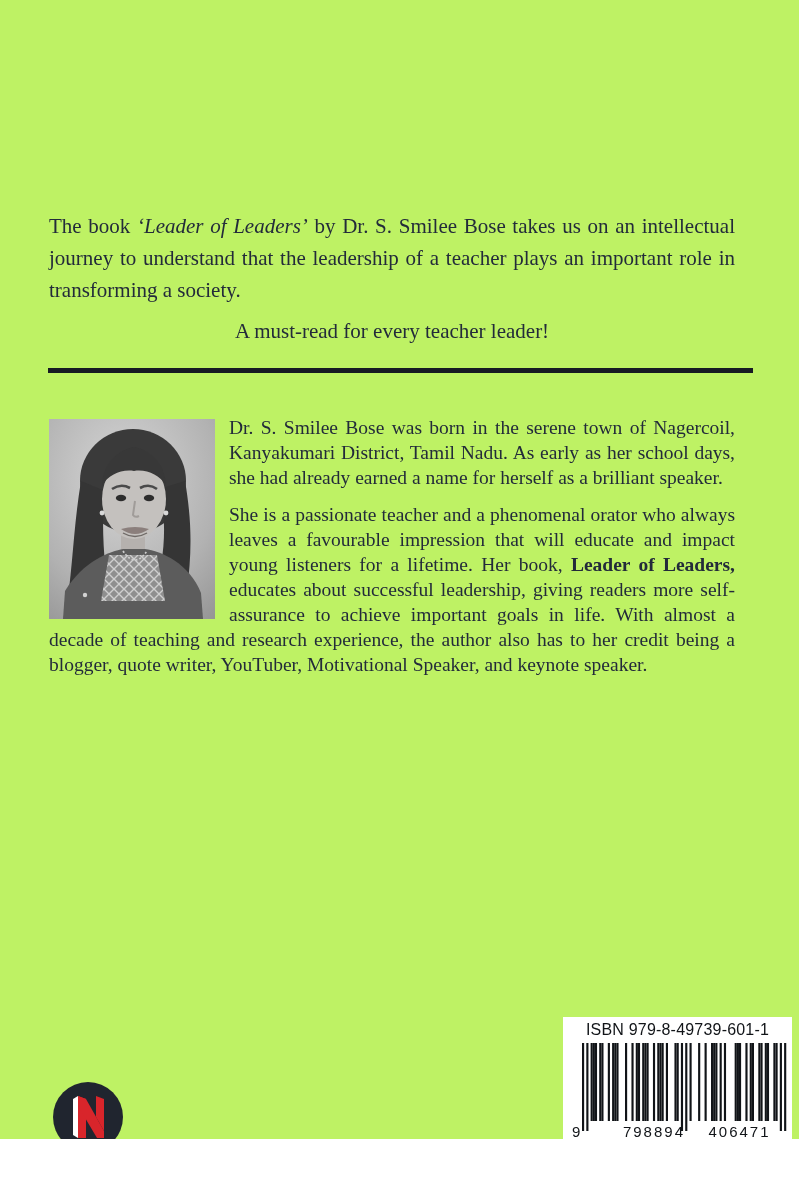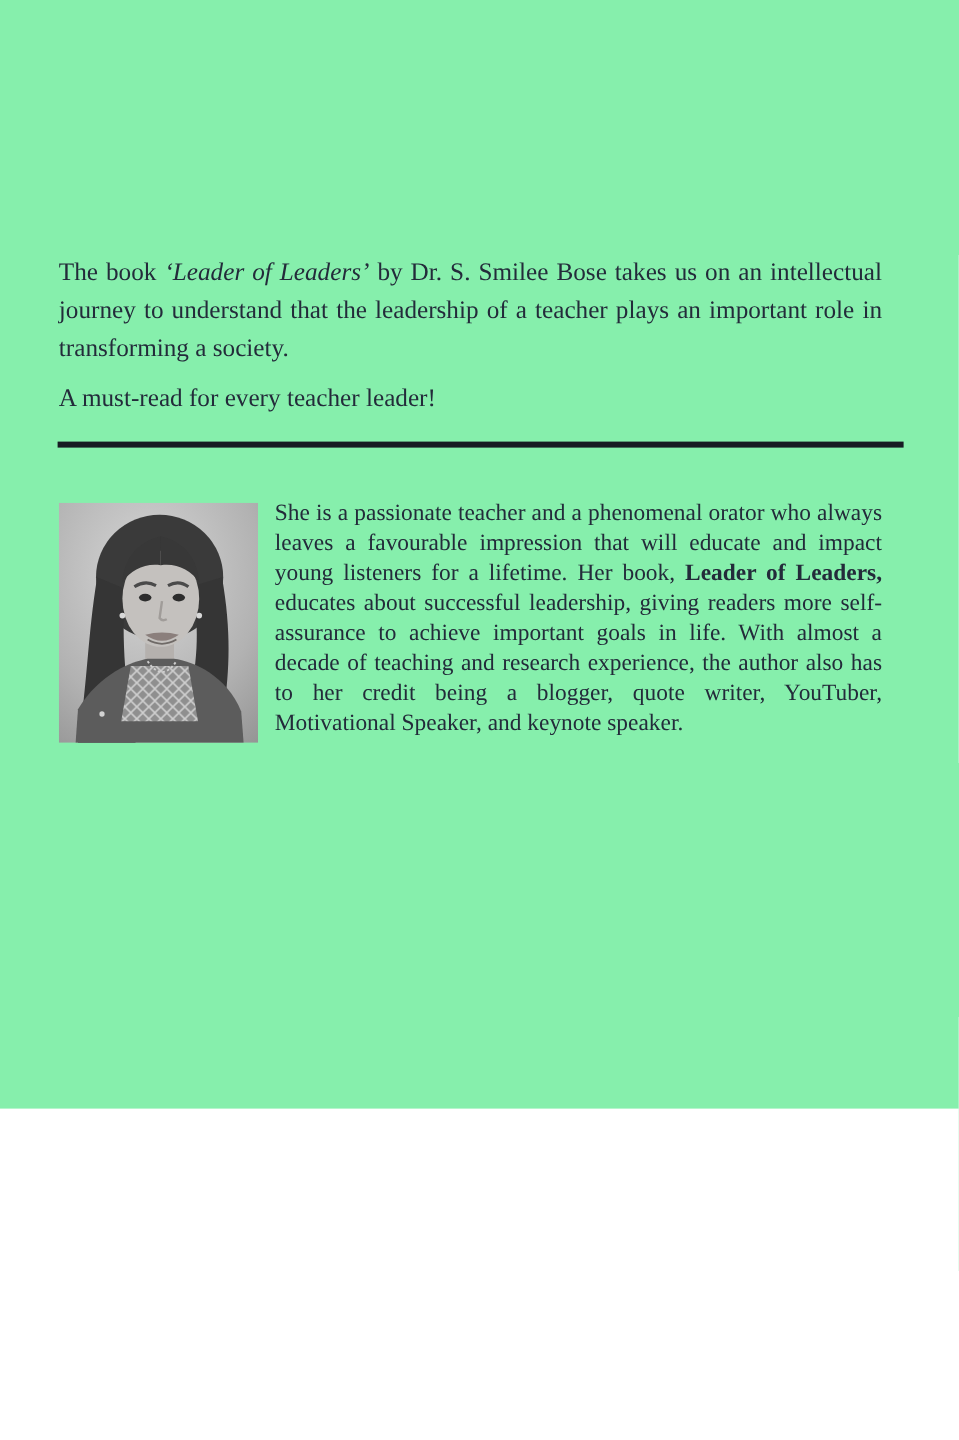--- a/index.html
+++ b/index.html
@@ -1,30 +1,30 @@
 <!DOCTYPE html>
 <html><head>
 <meta charset="utf-8">
 <style>
   html,body{margin:0;padding:0;}
   .page{
     position:relative;
-    width:799px;height:924px;
-    background:#86efac;
+    width:799px;height:1139px;
+    background:#bef264;
     font-family:"Liberation Serif", serif;
     color:#232b3a;
     overflow:hidden;
   }
   
   .intro{
     position:absolute;left:49px;top:210px;width:686px;
     font-size:21px;line-height:32px;text-align:justify;
   }
   .intro .book-title{font-style:italic;}
-  .tagline{margin-top:9px;text-align:left;}
+  .tagline{margin-top:9px;text-align:center;}
   
   .divider{
     position:absolute;left:48px;top:368px;width:705px;height:5px;
     background:#171b23;
   }
   
   .bio{
     position:absolute;left:49px;top:415px;width:686px;
     font-size:19.5px;line-height:25px;text-align:justify;
   }
@@ -129,20 +129,21 @@
 
         <path d="M14 200 L16 172 C34 142 62 132 74 130 L96 130 C112 132 140 144 152 174 L154 200 Z" fill="#5c5c5c"></path>
 
         <path d="M60 136 L108 136 L116 182 L52 182 Z" fill="url(#yoke)"></path>
 
         <path d="M74 132 Q86 150 98 132" stroke="#cfcfcf" stroke-width="1.6" fill="none" stroke-dasharray="2 2"></path>
 
         <circle cx="36" cy="176" r="2.2" fill="#d2d2d2"></circle>
       </svg>
     </div>
+    <p>Dr. S. Smilee Bose was born in the serene town of Nagercoil, Kanyakumari District, Tamil Nadu. As early as her school days, she had already earned a name for herself as a brilliant speaker.</p>
     <p><span>She is a passionate teacher and a phenomenal orator who always leaves a favourable impression that will educate and impact young listeners for a lifetime. Her book, </span><span class="bold-title">Leader of Leaders,</span><span> educates about successful leadership, giving readers more self-assurance to achieve important goals in life. With almost a decade of teaching and research experience, the author also has to her credit being a blogger, quote writer, YouTuber, Motivational Speaker, and keynote speaker.</span></p>
   </div>
 
   <div class="logo">
     <svg class="logo-mark" viewBox="0 0 70 70" xmlns="http://www.w3.org/2000/svg">
       <circle cx="35" cy="35" r="35" fill="#20252f"></circle>
       <polygon points="20,17 25,14 25,56 20,53" fill="#ffffff"></polygon>
       <polygon points="25,14 33,17 33,56 25,56" fill="#d8252b"></polygon>
       <polygon points="25,14 33,17 51,49 51,56 44,56 25,24" fill="#d8252b"></polygon>
       <polygon points="43,14 51,17 51,49 43,35" fill="#d8252b"></polygon>

